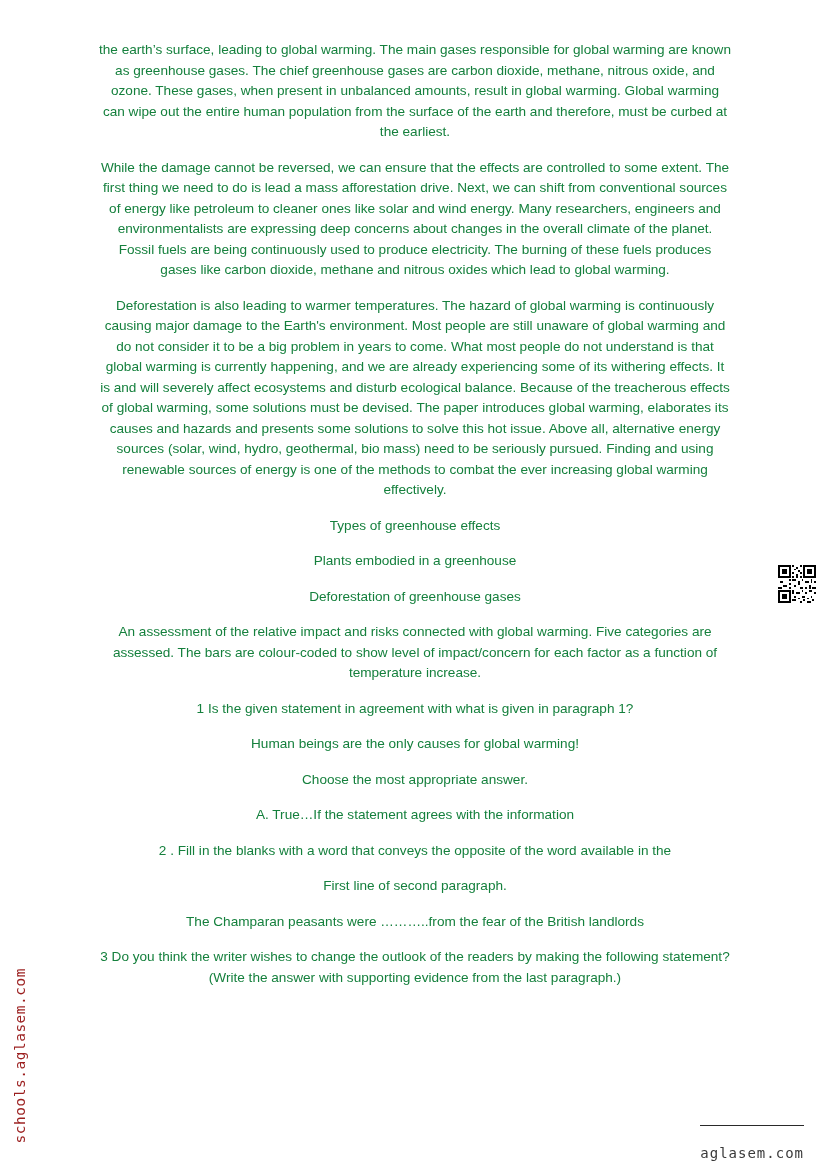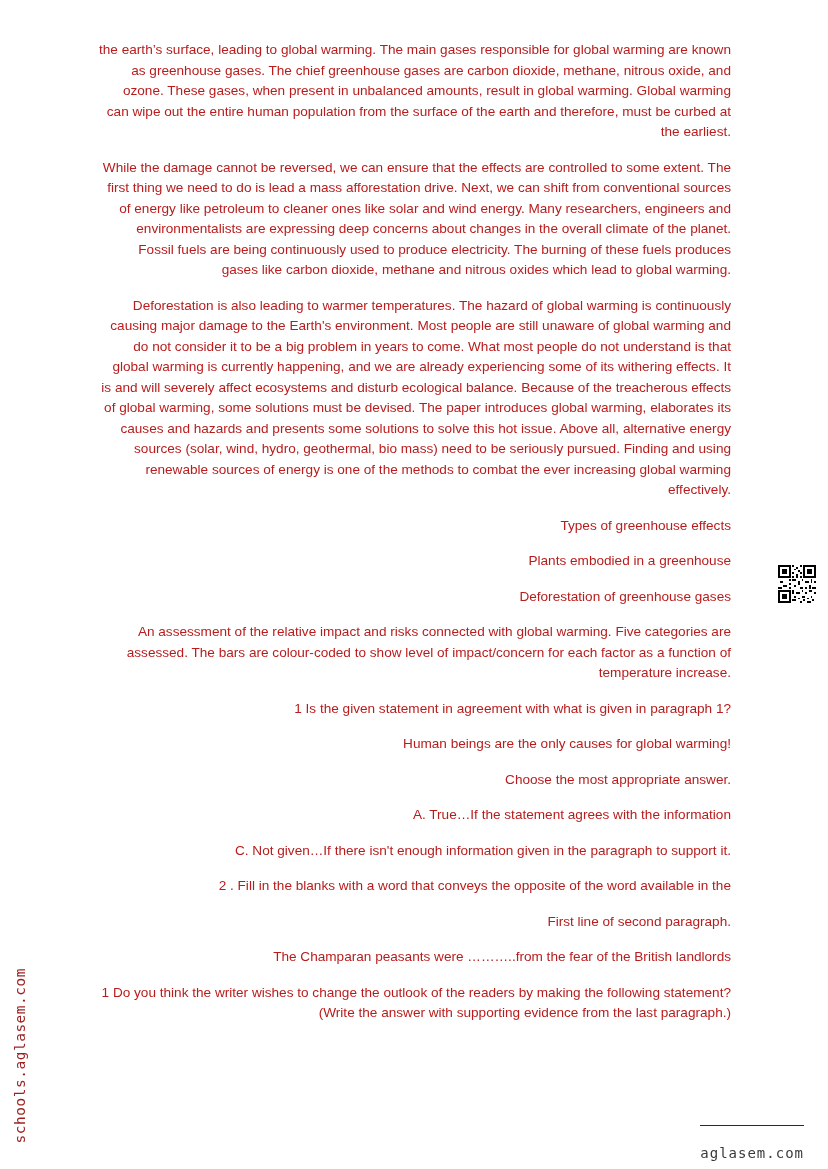--- a/index.html
+++ b/index.html
@@ -23,22 +23,22 @@
   .content {
     position: absolute;
     left: 99px;
     top: 40px;
     width: 632px;
   }
   .content p {
     margin: 0 0 15px 0;
     font-size: 13.6px;
     line-height: 20.5px;
-    text-align: right;
-    color: #b91c1c;
+    text-align: center;
+    color: #15803d;
   }
   .watermark-left {
     position: absolute;
     left: 12px;
     bottom: 26px;
     writing-mode: vertical-rl;
     transform: rotate(180deg);
     font-family: "DejaVu Sans Mono", monospace;
     font-size: 14.5px;
     letter-spacing: 0.5px;
@@ -79,25 +79,24 @@
     <p>While the damage cannot be reversed, we can ensure that the effects are controlled to some extent. The first thing we need to do is lead a mass afforestation drive. Next, we can shift from conventional sources of energy like petroleum to cleaner ones like solar and wind energy. Many researchers, engineers and environmentalists are expressing deep concerns about changes in the overall climate of the planet. Fossil fuels are being continuously used to produce electricity. The burning of these fuels produces gases like carbon dioxide, methane and nitrous oxides which lead to global warming.</p>
     <p>Deforestation is also leading to warmer temperatures. The hazard of global warming is continuously causing major damage to the Earth's environment. Most people are still unaware of global warming and do not consider it to be a big problem in years to come. What most people do not understand is that global warming is currently happening, and we are already experiencing some of its withering effects. It is and will severely affect ecosystems and disturb ecological balance. Because of the treacherous effects of global warming, some solutions must be devised. The paper introduces global warming, elaborates its causes and hazards and presents some solutions to solve this hot issue. Above all, alternative energy sources (solar, wind, hydro, geothermal, bio mass) need to be seriously pursued. Finding and using renewable sources of energy is one of the methods to combat the ever increasing global warming effectively.</p>
     <p>Types of greenhouse effects</p>
     <p>Plants embodied in a greenhouse</p>
     <p>Deforestation of greenhouse gases</p>
     <p>An assessment of the relative impact and risks connected with global warming. Five categories are assessed. The bars are colour-coded to show level of impact/concern for each factor as a function of temperature increase.</p>
     <p>1 Is the given statement in agreement with what is given in paragraph 1?</p>
     <p>Human beings are the only causes for global warming!</p>
     <p>Choose the most appropriate answer.</p>
     <p>A. True…If the statement agrees with the information</p>
-    <p>C. Not given…If there isn't enough information given in the paragraph to support it.</p>
     <p>2 . Fill in the blanks with a word that conveys the opposite of the word available in the</p>
     <p>First line of second paragraph.</p>
     <p>The Champaran peasants were ………..from the fear of the British landlords</p>
-    <p>1 Do you think the writer wishes to change the outlook of the readers by making the following statement? (Write the answer with supporting evidence from the last paragraph.)</p>
+    <p>3 Do you think the writer wishes to change the outlook of the readers by making the following statement? (Write the answer with supporting evidence from the last paragraph.)</p>
   </div>
 
   <div class="qr-code">
     <svg viewBox="0 0 21 21" shape-rendering="crispEdges" aria-hidden="true">
       <rect x="0" y="0" width="21" height="21" fill="#ffffff"></rect>
 
       <rect x="0" y="0" width="7" height="7" fill="#000"></rect>
       <rect x="1" y="1" width="5" height="5" fill="#fff"></rect>
       <rect x="2" y="2" width="3" height="3" fill="#000"></rect>
       <rect x="14" y="0" width="7" height="7" fill="#000"></rect>

